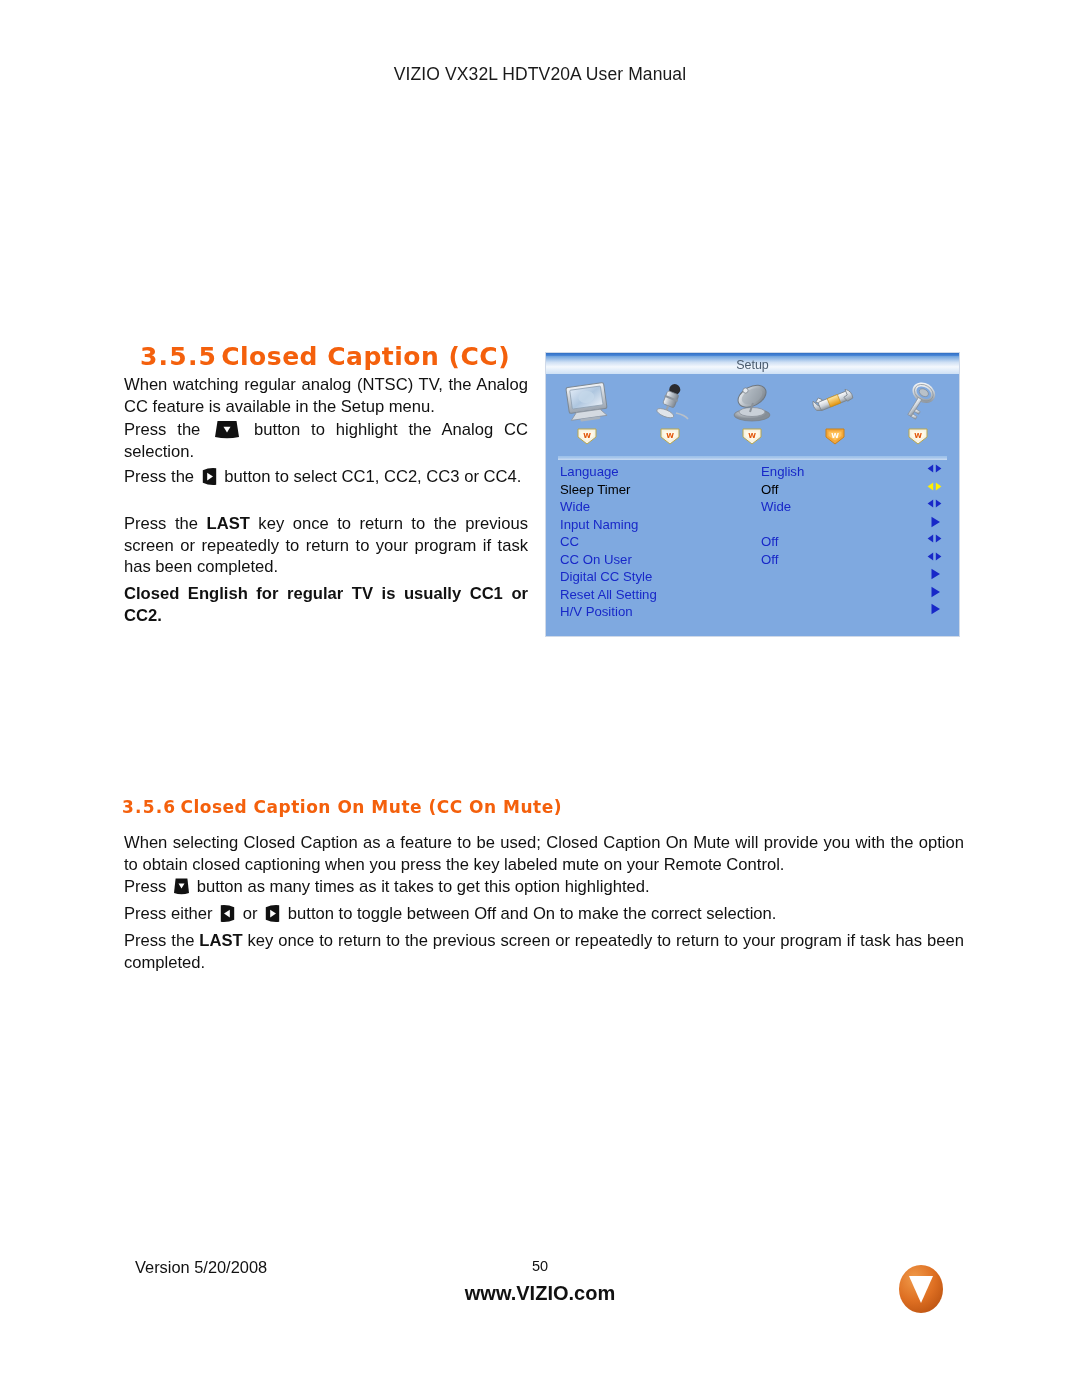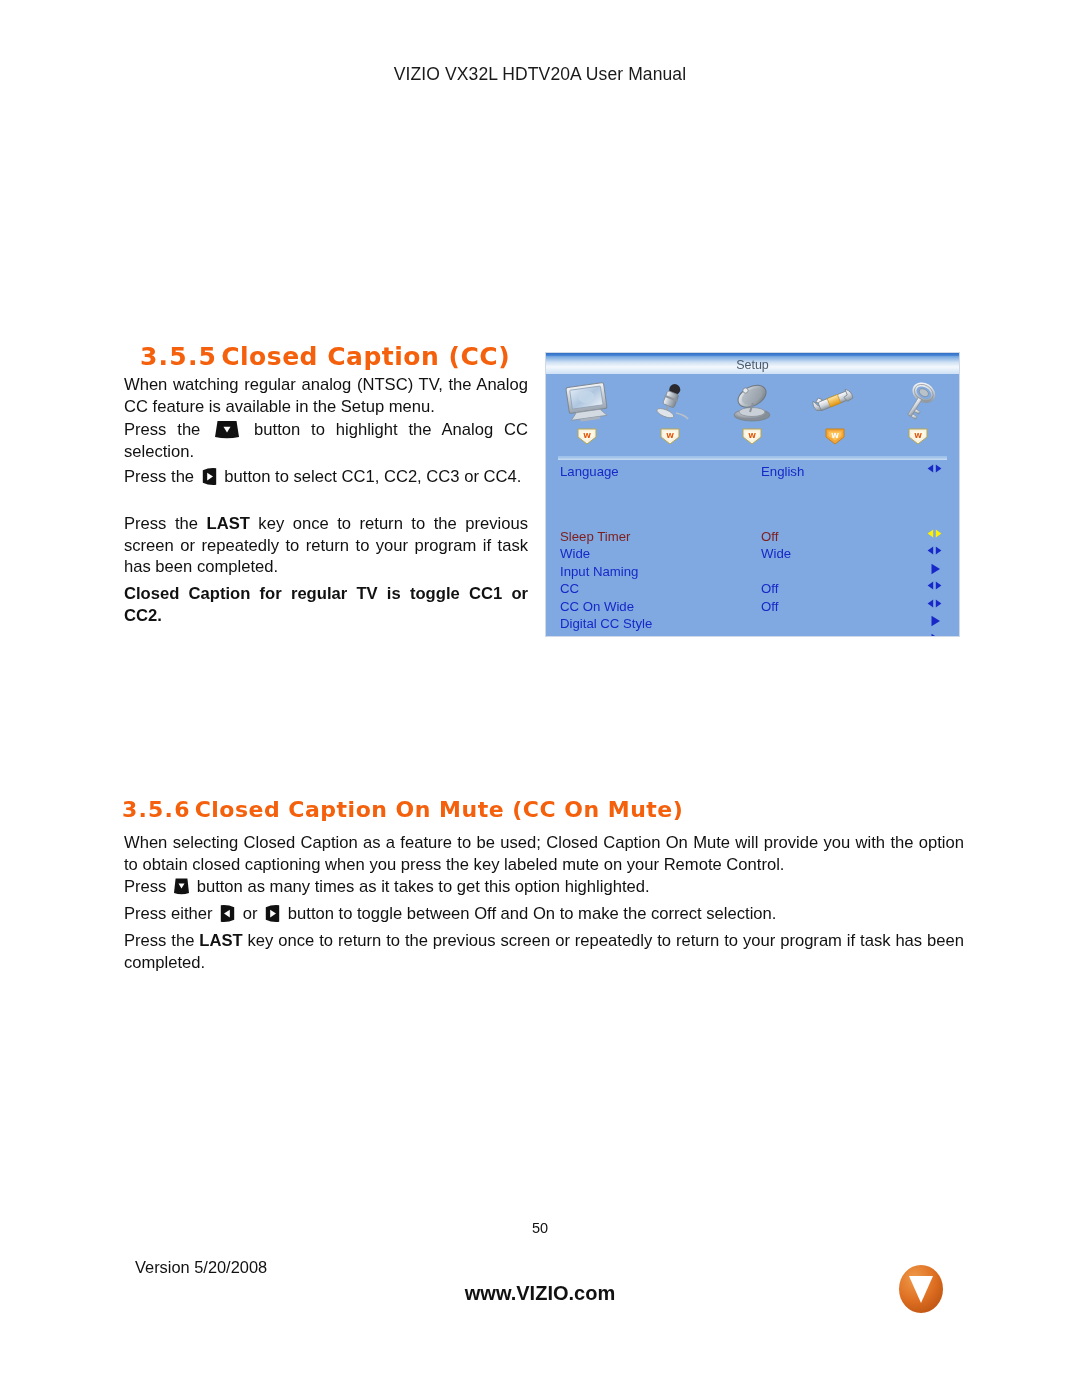--- a/index.html
+++ b/index.html
@@ -42,21 +42,21 @@
     margin-right: 4px;
   }
   #heading-355 {
     top: 342px;
     left: 140px;
     font-size: 25px;
   }
   #heading-356 {
     top: 797px;
     left: 122px;
-    font-size: 22px;
+    font-size: 17px;
   }
 
   
   .para {
     position: absolute;
     font-size: 16.6px;
     line-height: 21.5px;
     color: #111111;
     text-align: justify;
   }
@@ -156,21 +156,21 @@
   .osd-row {
     position: relative;
     height: 17.5px;
     font-size: 13.2px;
     line-height: 17.5px;
     color: #1828C8;
   }
   .osd-row .lbl { position: absolute; left: 14px; }
   .osd-row .val { position: absolute; left: 215px; }
   .osd-row .arw { position: absolute; right: 17px; top: 0; }
-  .osd-row.hl { color: #7f1d1d; margin-top: 47px; }
+  .osd-row.hl { color: #000000; }
   .osd-row .arw svg { display: block; }
 
   .osd-footer {
     position: relative;
     height: 20px;
     margin-top: 2px;
     border-top: 1px solid #9ec2ea;
     background: linear-gradient(to bottom,#8fb5e4,#c9dcf2 70%,#eaf2fb);
   }
   .osd-footer .tv {
@@ -211,21 +211,21 @@
     position: absolute;
     left: 124px;
     top: 1258px;
     font-size: 16.4px;
     color: #111;
     margin-left: 11px;
   }
   .footer-page {
     position: absolute;
     left: 0; width: 1080px;
-    top: 1220px;
+    top: 1258px;
     text-align: center;
     font-size: 14.5px;
     color: #111;
   }
   .footer-site {
     position: absolute;
     left: 0; width: 1080px;
     top: 1282px;
     text-align: center;
     font-size: 20px;
@@ -273,21 +273,21 @@
   </span>
   <span>button to select CC1, CC2, CC3 or CC4.</span>
 </div>
 
 <div class="para col-left" style="top:513px;">
   <span>Press the</span>
   <b>LAST</b>
   <span>key once to return to the previous screen or repeatedly to return to your program if task has been completed.</span>
 </div>
 
-<div class="para col-left bold" style="top:583px;">Closed Caption for regular TV is toggle CC1 or CC2.</div>
+<div class="para col-left bold" style="top:583px;">Closed English for regular TV is usually CC1 or CC2.</div>
 
 <div class="osd">
   <div class="osd-topline"></div>
   <div class="osd-titlebar">Setup</div>
 
   <div class="osd-body">
 
     <div class="osd-icons">
 
       <div class="osd-icon-cell">
@@ -493,21 +493,21 @@
           <span class="lbl">CC</span>
           <span class="val">Off</span>
           <span class="arw">
             <svg width="15" height="11" viewBox="0 0 15 11">
               <polygon points="6.2,1.4 6.2,9.6 0.6,5.5" fill="#1828C8"></polygon>
               <polygon points="8.8,1.4 8.8,9.6 14.4,5.5" fill="#1828C8"></polygon>
             </svg>
           </span>
         </div>
         <div class="osd-row">
-          <span class="lbl">CC On Wide</span>
+          <span class="lbl">CC On User</span>
           <span class="val">Off</span>
           <span class="arw">
             <svg width="15" height="11" viewBox="0 0 15 11">
               <polygon points="6.2,1.4 6.2,9.6 0.6,5.5" fill="#1828C8"></polygon>
               <polygon points="8.8,1.4 8.8,9.6 14.4,5.5" fill="#1828C8"></polygon>
             </svg>
           </span>
         </div>
         <div class="osd-row">
           <span class="lbl">Digital CC Style</span>

